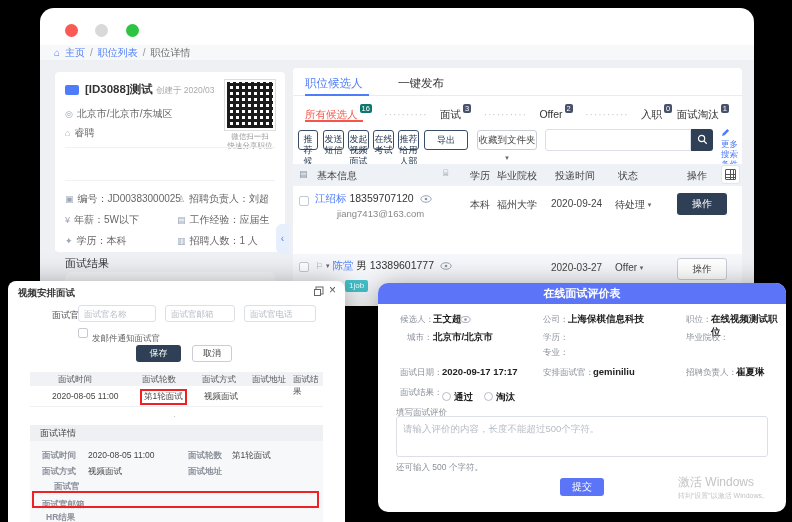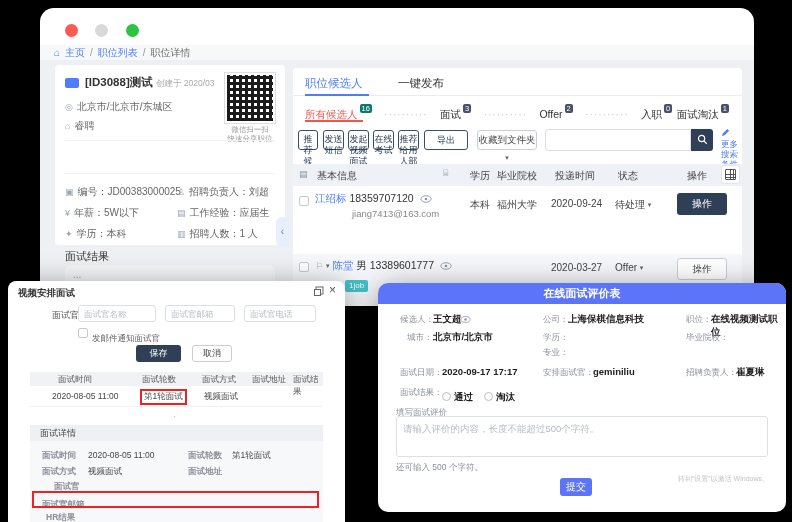--- a/index.html
+++ b/index.html
@@ -79,21 +79,21 @@
       <span style="color:#4f7df9;">⌂</span>
       <span class="bluelink">主页</span>
       <span>/</span>
       <span class="bluelink">职位列表</span>
       <span>/</span>
       <span style="color:#666;">职位详情</span>
     </div>
 
     <div class="ab" style="left:0;top:53px;width:714px;height:245px;background:#eef0f4;">
 
-      <div class="ab card" style="left:15px;top:4px;width:230px;height:180px;">
+      <div class="ab card" style="left:15px;top:11px;width:230px;height:180px;">
         <div class="ab" style="left:10px;top:13px;width:14px;height:10px;background:#4f7df9;border-radius:2px;"></div>
         <div class="ab" style="left:30px;top:10px;font-size:11.5px;font-weight:bold;color:#333;white-space:nowrap;">
           <span>[ID3088]测试</span>
           <span style="font-size:8.5px;color:#aaa;font-weight:normal;">创建于 2020/03</span>
         </div>
         <div class="ab qr" style="left:170px;top:8px;width:50px;height:50px;"></div>
         <div class="ab" style="left:158px;top:60px;width:74px;text-align:center;font-size:7.5px;color:#999;line-height:9px;">
           <div>微信扫一扫</div>
           <div>快速分享职位</div>
         </div>
@@ -176,21 +176,21 @@
         <div class="ab" style="left:0;top:118px;width:449px;height:46px;background:#fff;">
           <span class="ab chk" style="left:6px;top:10px;"></span>
           <span class="ab" style="left:22px;top:6px;font-size:10.5px;white-space:nowrap;">
             <span class="bluelink">江绍标</span>
             <span style="color:#333;">18359707120</span>
             <svg class="eye" width="12" height="8" viewBox="0 0 14 9">
                 <ellipse cx="7" cy="4.5" rx="6" ry="3.8" fill="none" stroke="#8a93a3"></ellipse>
                 <circle cx="7" cy="4.5" r="1.6" fill="#8a93a3"></circle>
               </svg>
           </span>
-          <span class="ab" style="left:23px;top:22px;font-size:9.5px;color:#888;padding-left:36px;">jiang7413@163.com</span>
+          <span class="ab" style="left:8px;top:22px;font-size:9.5px;color:#888;padding-left:36px;">jiang7413@163.com</span>
           <span class="ab" style="left:177px;top:12px;font-size:10px;color:#444;">本科</span>
           <span class="ab" style="left:204px;top:12px;font-size:10px;color:#444;">福州大学</span>
           <span class="ab" style="left:258px;top:12px;font-size:10px;color:#444;">2020-09-24</span>
           <span class="ab" style="left:322px;top:12px;font-size:10px;color:#444;cursor:pointer;"><span>待处理</span> <span class="caret">▾</span></span>
           <span class="ab navy" style="left:384px;top:7px;width:50px;height:22px;line-height:22px;">操作</span>
         </div>
 
 
         <div class="ab" style="left:0;top:186px;width:449px;height:52px;background:#f5f7fa;">
           <span class="ab chk" style="left:6px;top:8px;"></span>
@@ -287,20 +287,21 @@
     <span class="ab lblb" style="left:308px;top:84px;">招聘负责人：</span>
     <span class="ab valb" style="left:358px;top:83px;">崔夏琳</span>
 
     <span class="ab lblb" style="left:22px;top:104px;">面试结果：</span>
     <span class="ab" style="left:64px;top:103px;"><span class="radio"></span><span class="valb">通过</span></span>
     <span class="ab" style="left:106px;top:103px;"><span class="radio"></span><span class="valb">淘汰</span></span>
 
     <span class="ab lblb" style="left:18px;top:124px;">填写面试评价</span>
     <textarea class="ab in" style="left: 18px; top: 133px; width: 372px; height: 41px;" placeholder="请输入评价的内容，长度不能超过500个字符。"></textarea>
     <span class="ab lblb" style="left:18px;top:179px;">还可输入 500 个字符。</span>
-    <div class="ab" style="left:182px;top:195px;width:32px;height:18px;background:#5b74f8;color:#fff;font-size:10px;text-align:center;line-height:18px;border-radius:3px;cursor:pointer;">提交</div>
+    <div class="ab" style="left:182px;top:195px;width:44px;height:18px;background:#5b74f8;color:#fff;font-size:10px;text-align:center;line-height:18px;border-radius:3px;cursor:pointer;">提交</div>
 
     <div class="ab" style="left:300px;top:191px;width:100px;text-align:left;color:#c3c3c3;">
+      <div style="font-size:12px;">激活 Windows</div>
       <div style="font-size:7px;">转到“设置”以激活 Windows。</div>
     </div>
   </div>
 
 </div>
 
 </body></html>

